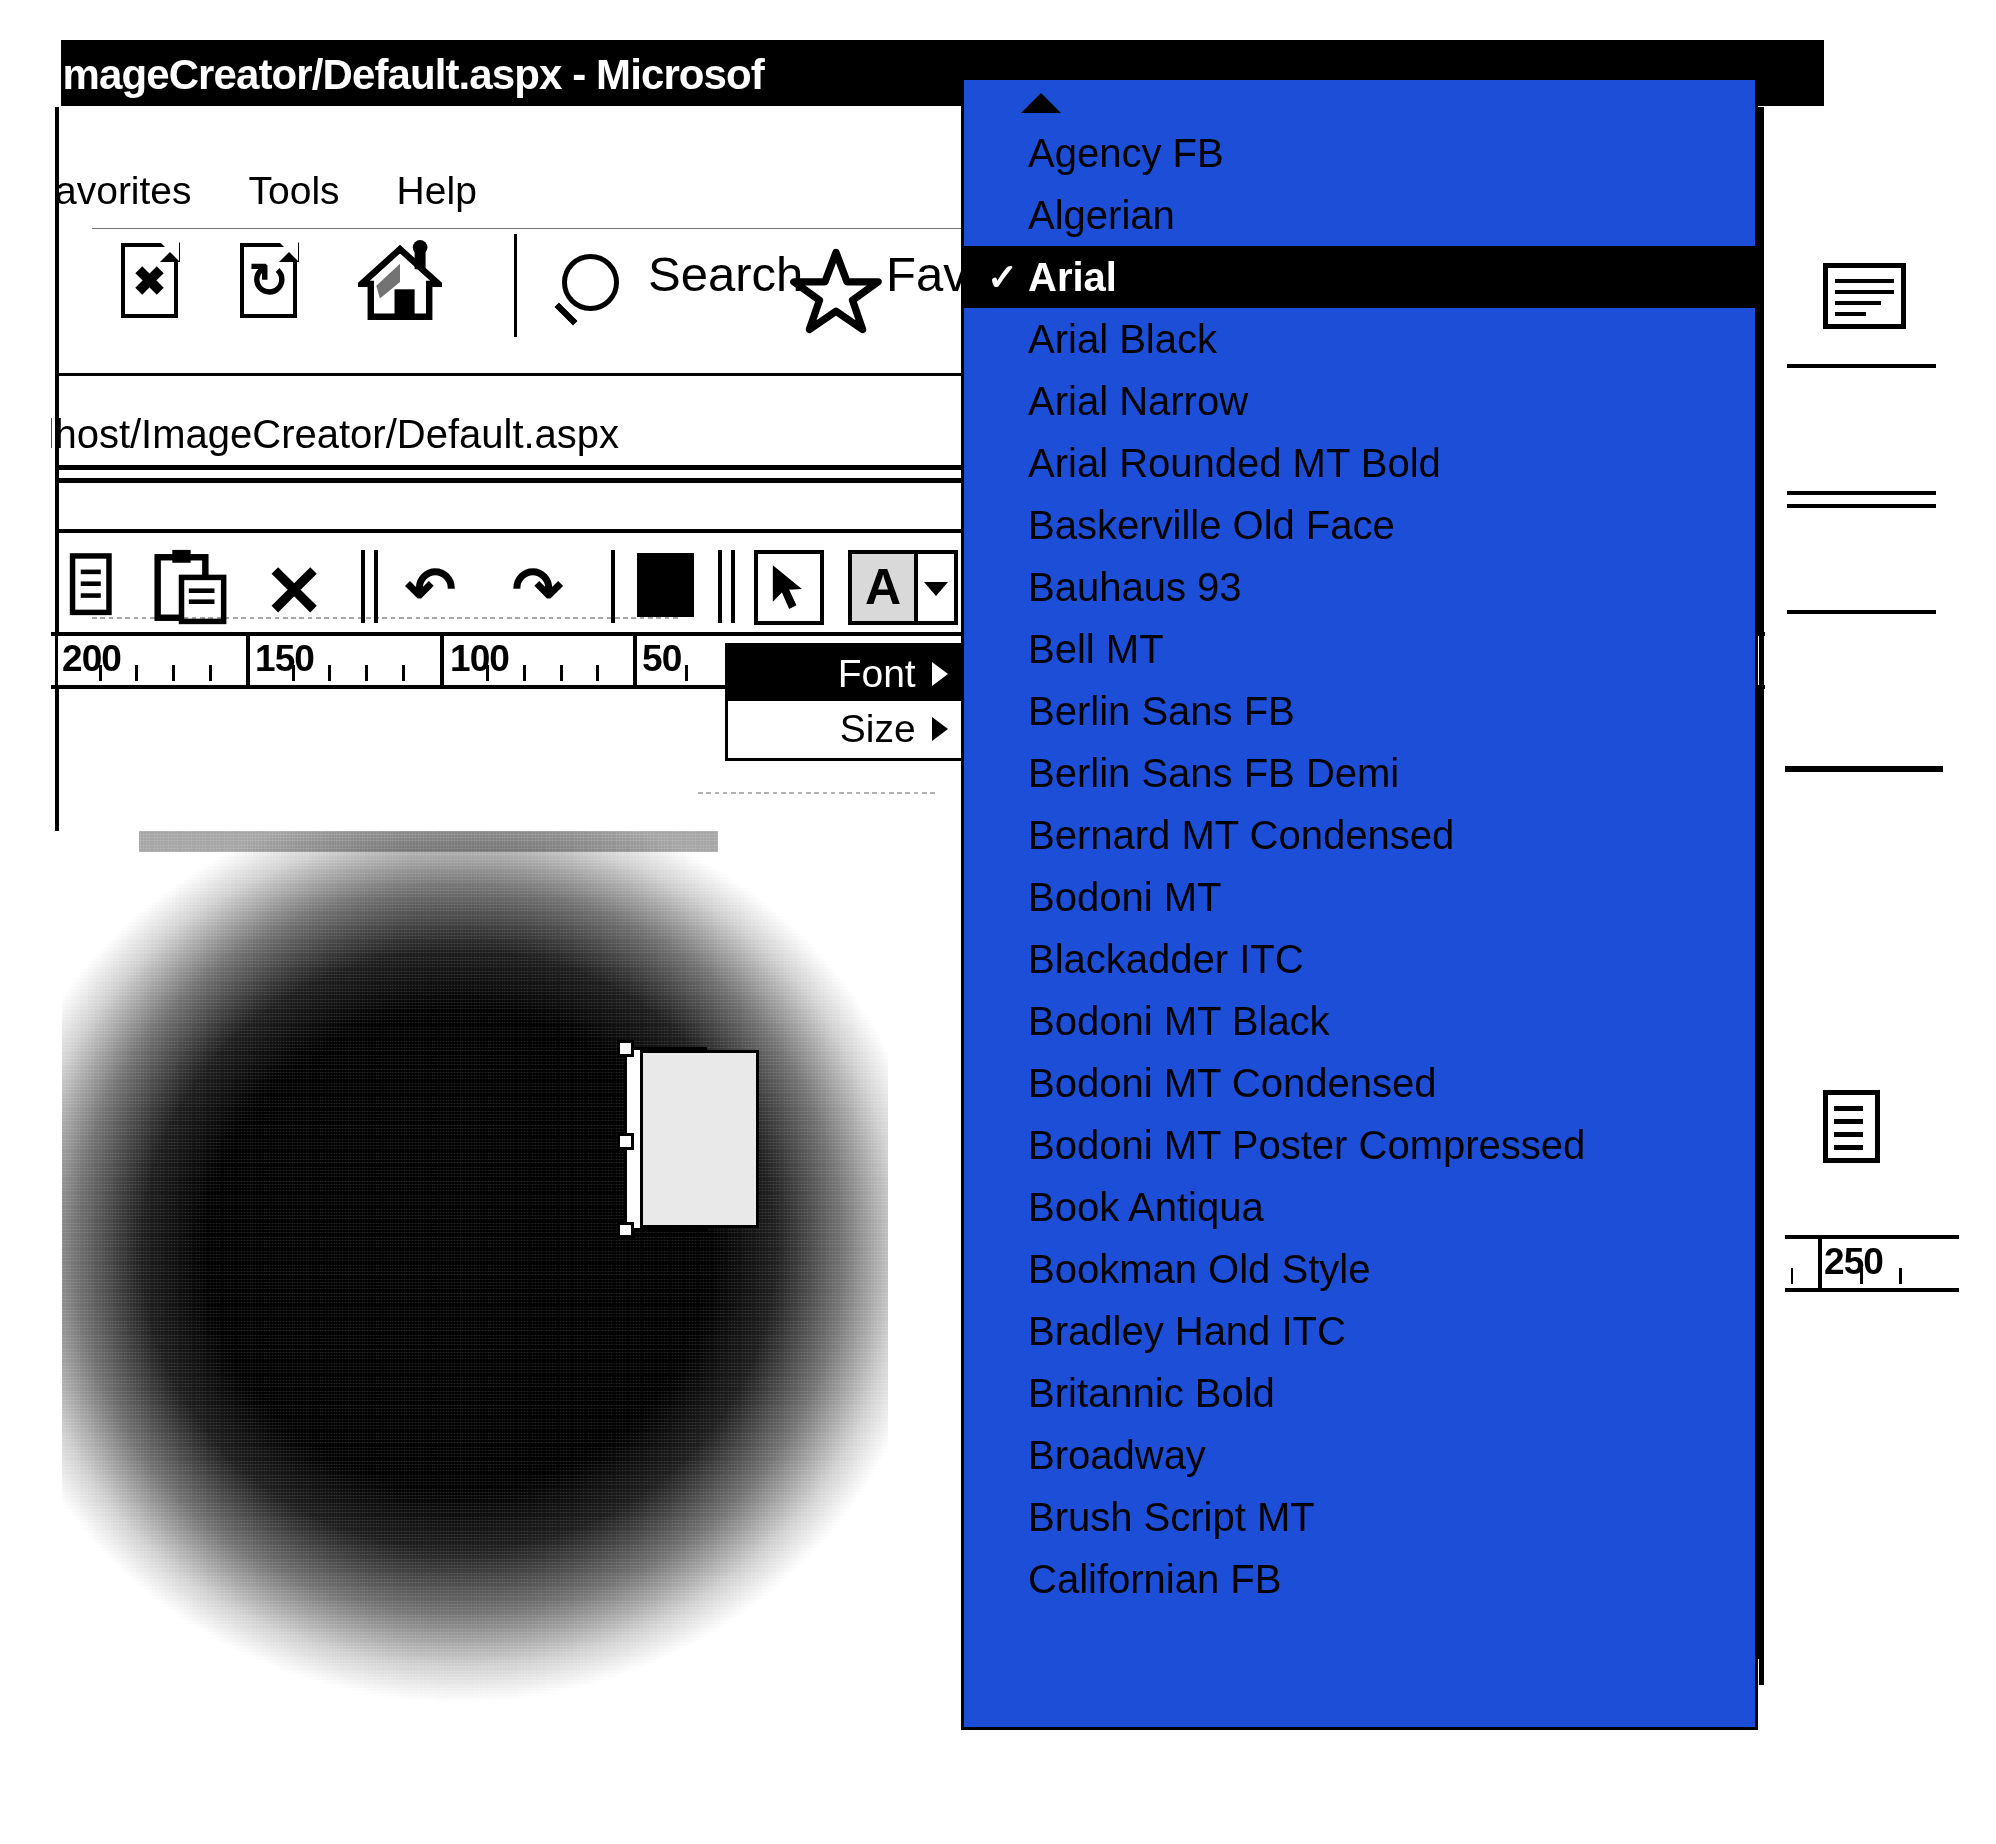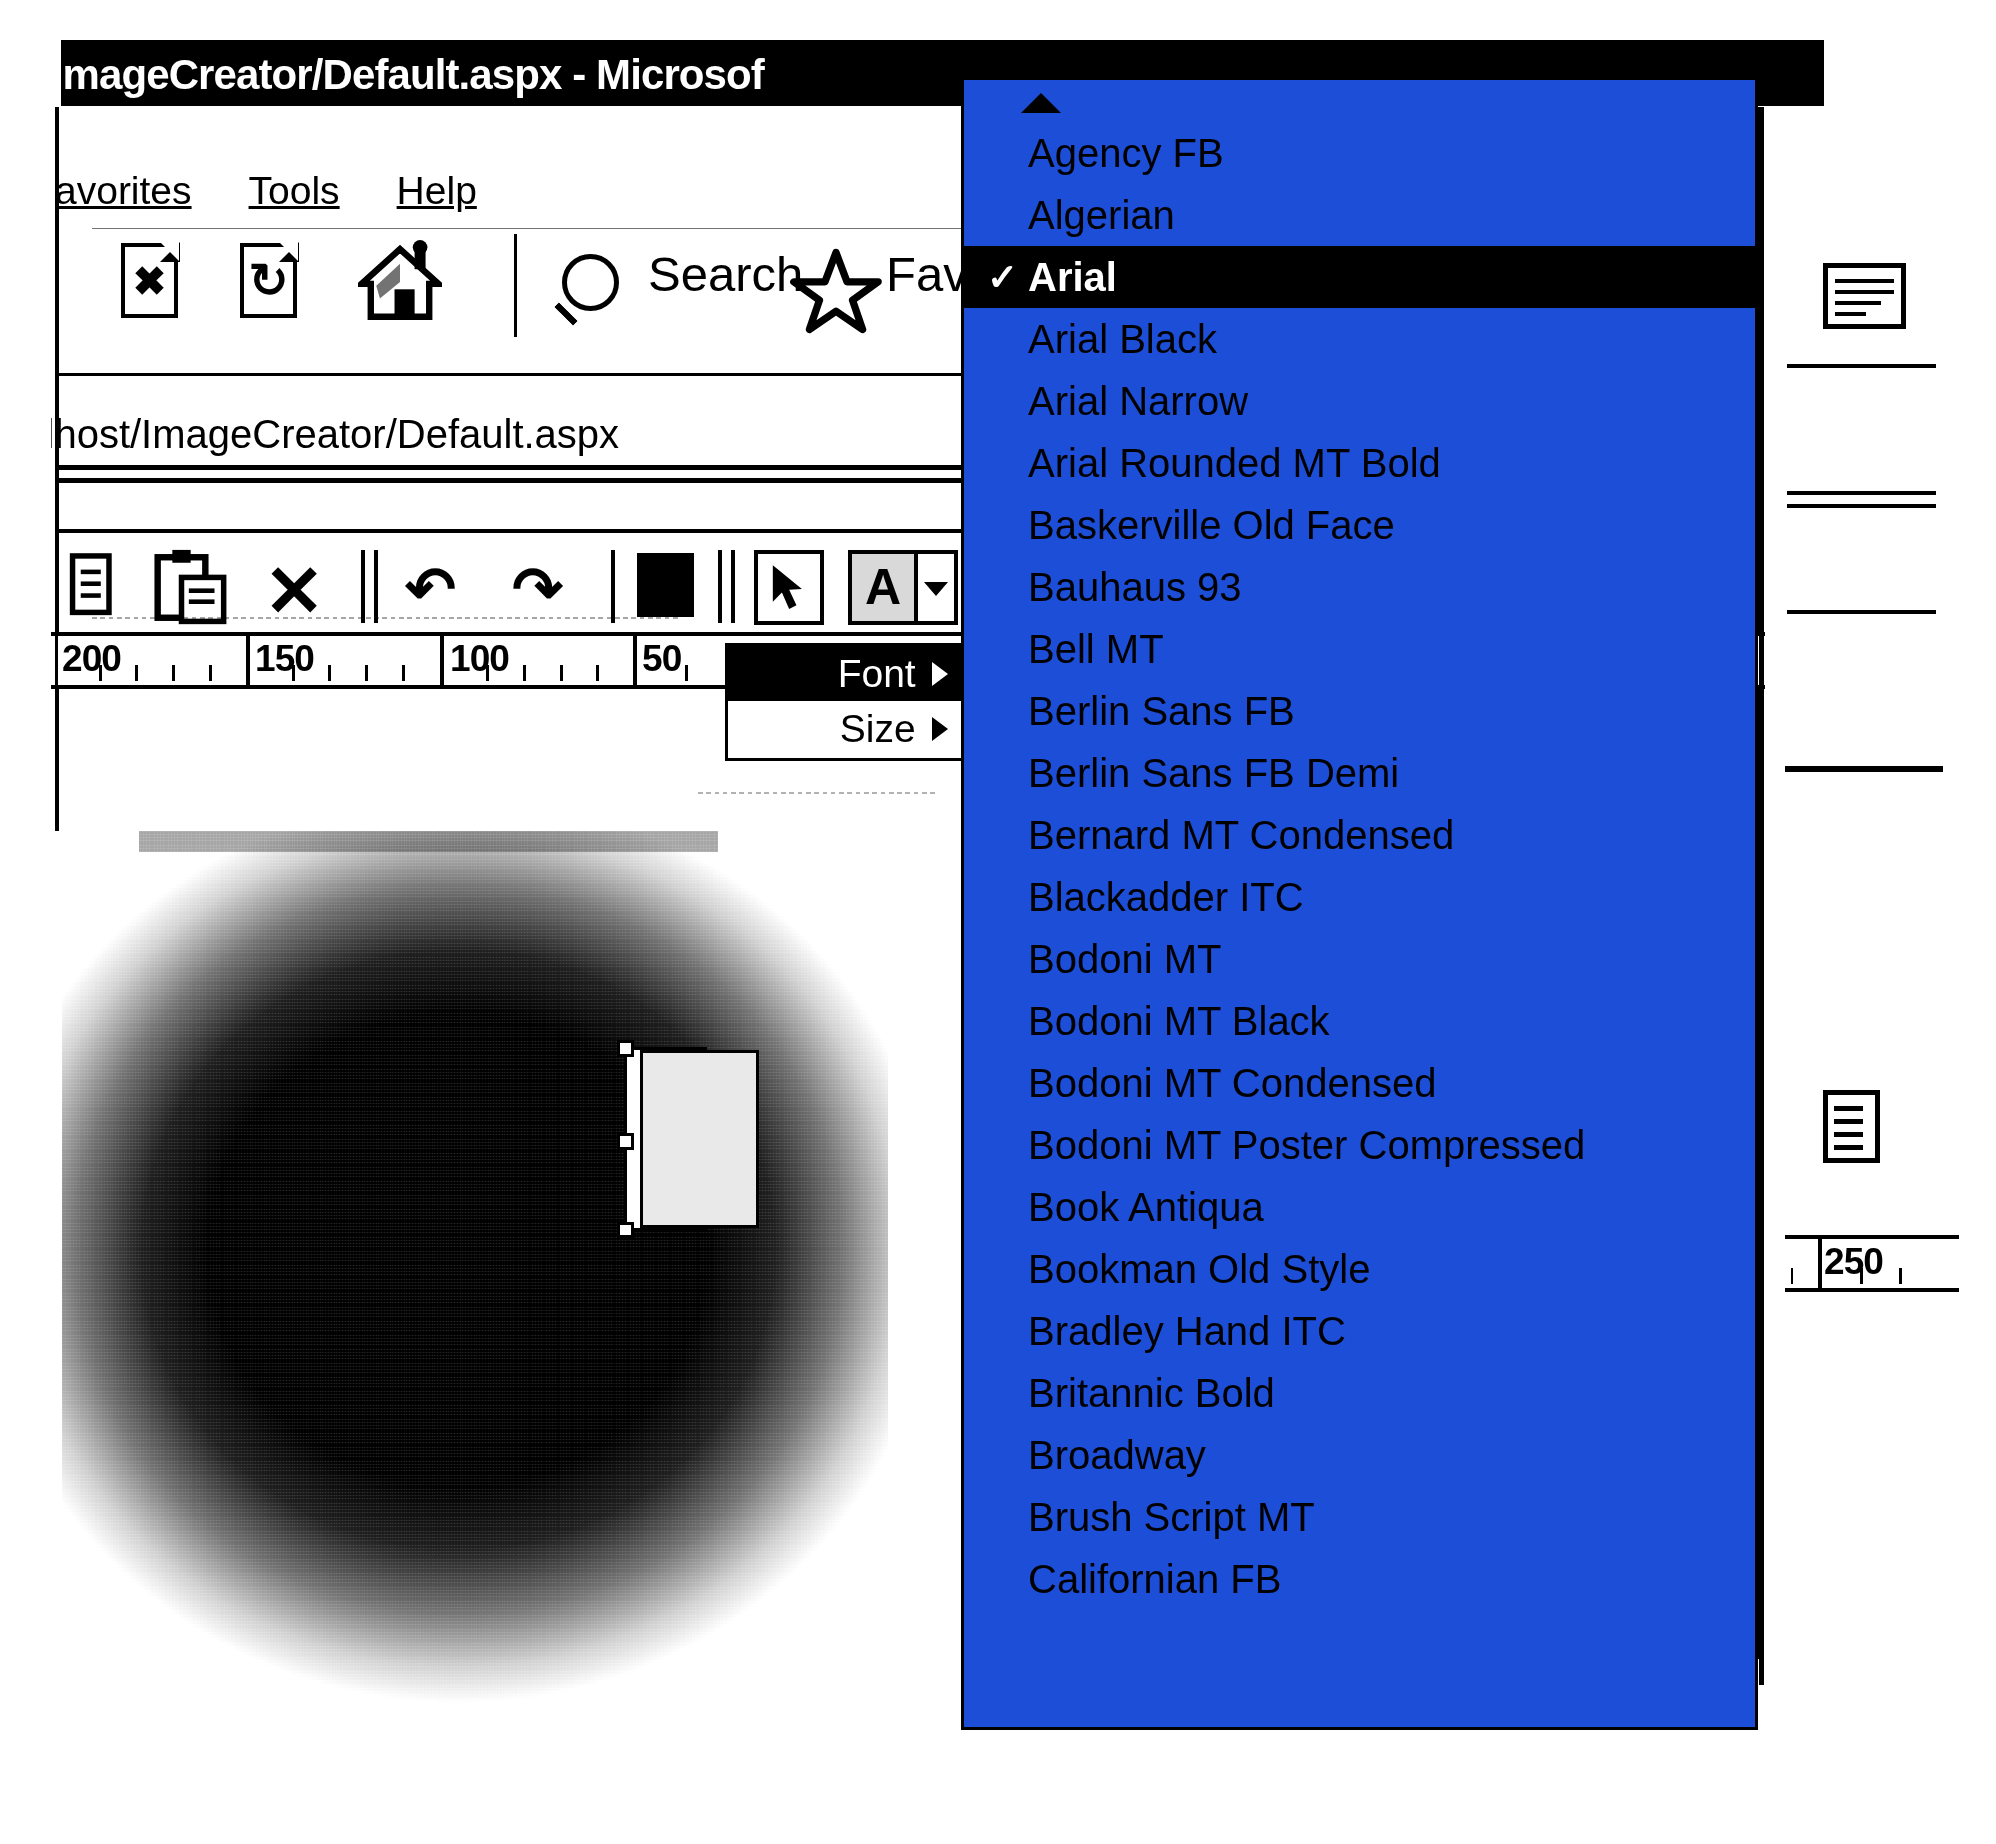--- a/index.html
+++ b/index.html
@@ -20,21 +20,21 @@
     overflow:hidden;white-space:nowrap;
   }
   #titlebar .ttl{position:relative;left:-16.5px;top:1.8px;}
 
   
   #menubar{
     position:absolute;left:55px;top:165px;width:918px;height:51px;
     display:flex;align-items:center;gap:57px;
     font-size:39px;white-space:nowrap;
   }
-  #menubar .mi{cursor:default;text-decoration:underline;}
+  #menubar .mi{cursor:default;}
 
   
   .hairline{position:absolute;background:#000;height:1.8px;}
   .hairline.soft{background:#444;height:0.9px;opacity:.75;}
 
   
   #browser-toolbar{
     position:absolute;left:55px;top:234px;width:1708px;height:119px;
   }
   .tb-btn{position:absolute;top:9.2px;}
@@ -443,25 +443,25 @@
   <div class="fitem">
     <span class="check"></span>
     <span class="name">Berlin Sans FB Demi</span>
   </div>
   <div class="fitem">
     <span class="check"></span>
     <span class="name">Bernard MT Condensed</span>
   </div>
   <div class="fitem">
     <span class="check"></span>
+    <span class="name">Bodoni MT</span>
+  </div>
+  <div class="fitem">
+    <span class="check"></span>
     <span class="name">Blackadder ITC</span>
-  </div>
-  <div class="fitem">
-    <span class="check"></span>
-    <span class="name">Bodoni MT</span>
   </div>
   <div class="fitem">
     <span class="check"></span>
     <span class="name">Bodoni MT Black</span>
   </div>
   <div class="fitem">
     <span class="check"></span>
     <span class="name">Bodoni MT Condensed</span>
   </div>
   <div class="fitem">

